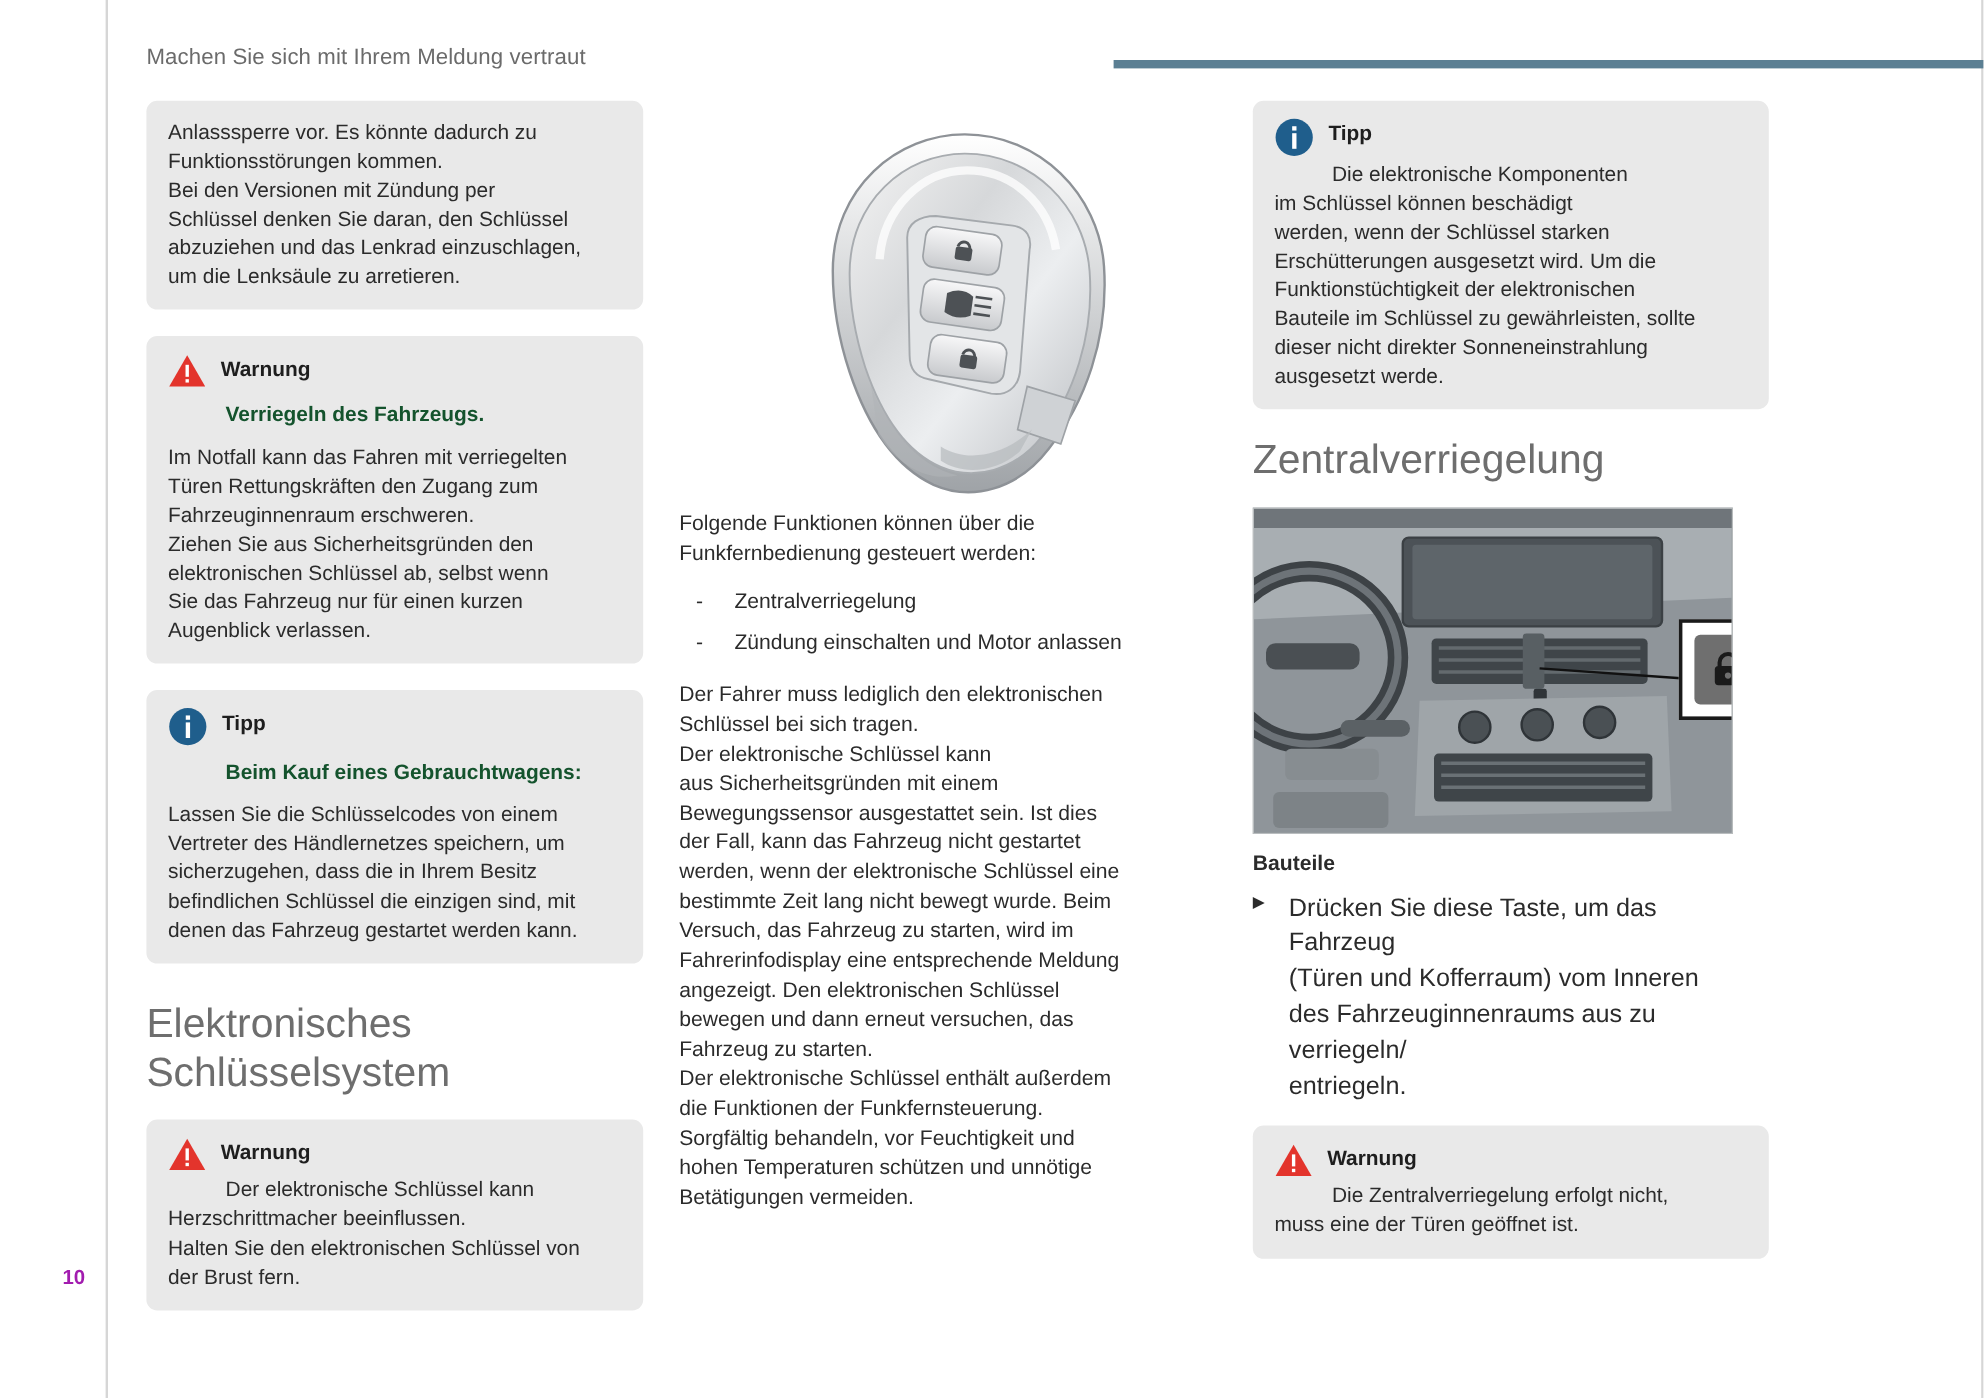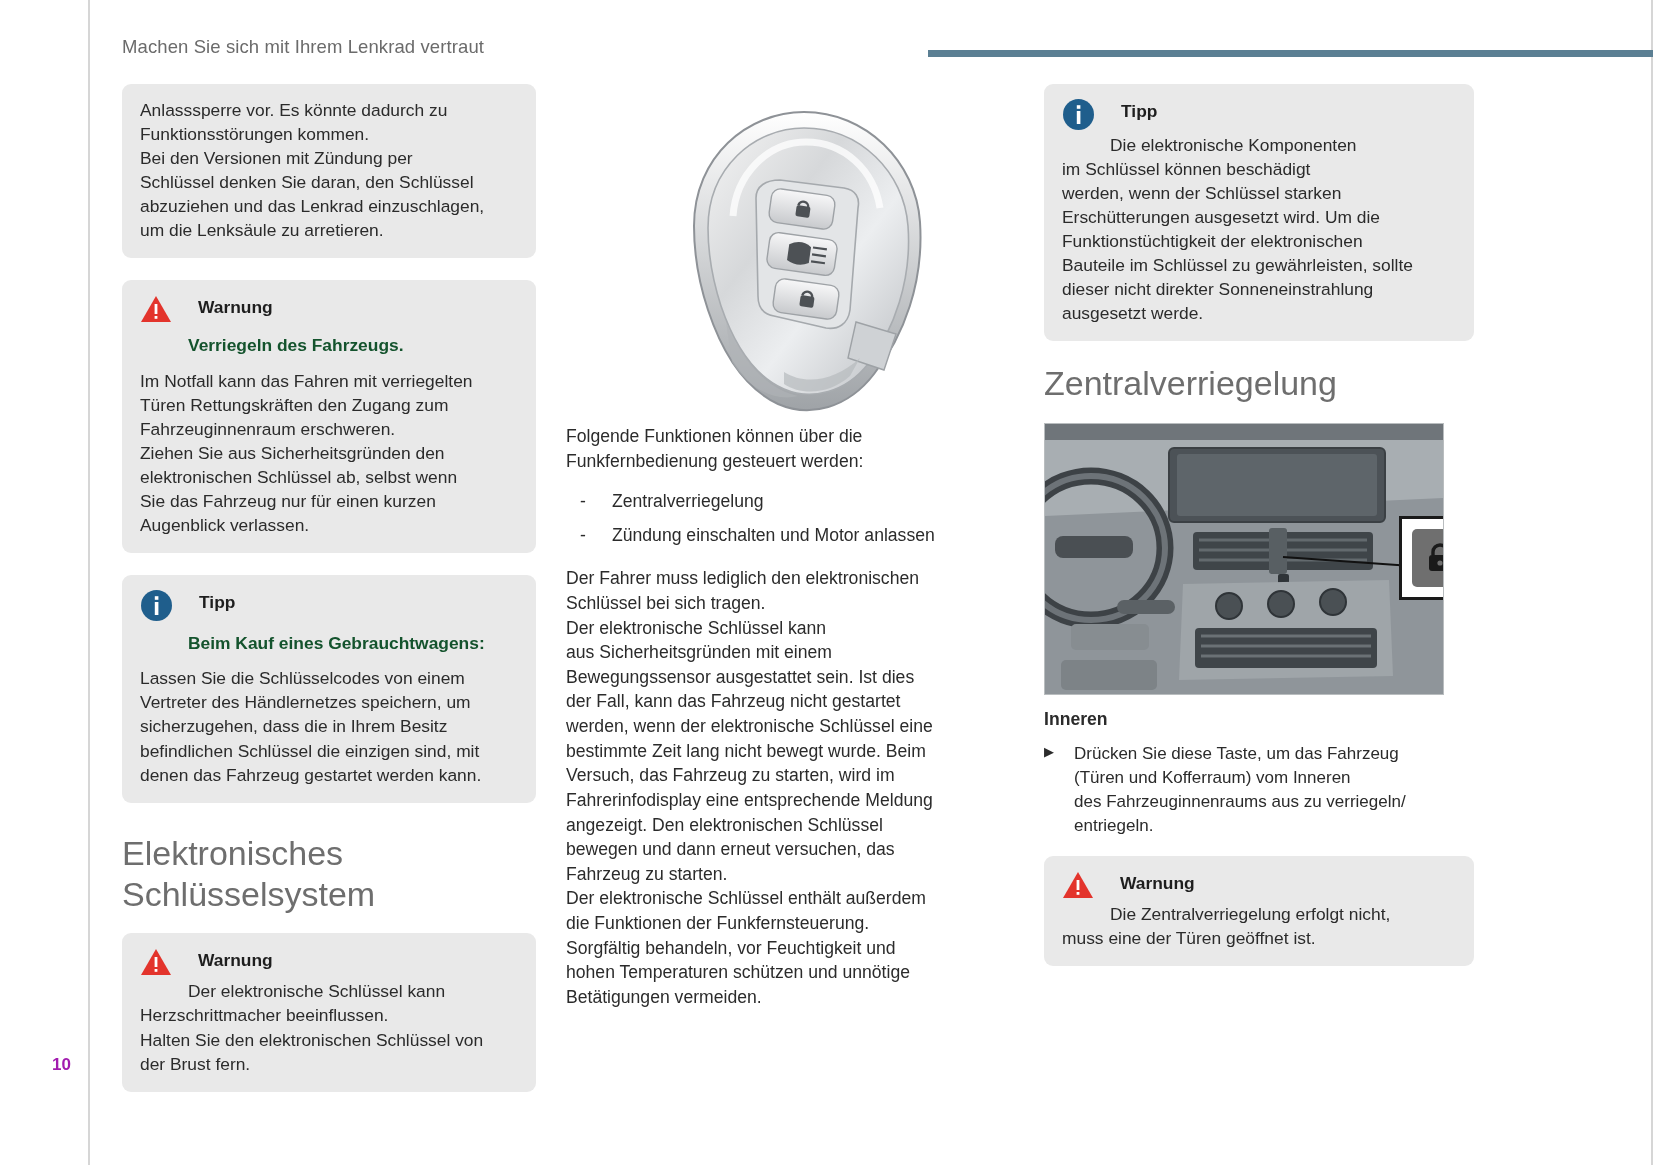--- a/index.html
+++ b/index.html
@@ -73,21 +73,21 @@
   .box {
     background: #e9e9e9;
     border-radius: 9px;
     padding: 14px 20px 16px 18px;
     margin-bottom: 22px;
     position: relative;
   }
   .box-title-row {
     display: flex;
     align-items: flex-start;
-    gap: 26px;
+    gap: 12px;
     margin-bottom: 2px;
   }
   .box-title {
     font-size: 17.4px;
     font-weight: bold;
     color: #1e1e1e;
     line-height: 1.3;
     padding-top: 2px;
   }
   .box-subtitle {
@@ -146,21 +146,21 @@
     padding-left: 46px;
     position: relative;
   }
   .dash-list li::before {
     content: "-";
     position: absolute;
     left: 14px;
     top: 0;
   }
   .arrow-item {
-    font-size: 17px;
+    font-size: 21px;
     line-height: 1.42;
     padding-left: 30px;
     position: relative;
     white-space: pre-line;
     margin-bottom: 18px;
   }
   .arrow-item::before {
     content: "\25B6";
     position: absolute;
     left: 0;
@@ -227,21 +227,21 @@
   }
 </style>
 </head>
 <body>
 
 <div class="page">
 
   <div class="left-rule"></div>
   <div class="right-rule"></div>
 
-  <div class="header-title">Machen Sie sich mit Ihrem Lenkrad vertraut</div>
+  <div class="header-title">Machen Sie sich mit Ihrem Meldung vertraut</div>
   <div class="header-bar"></div>
   <div class="page-number">10</div>
 
   <div class="col col-1">
 
     <div class="box">
       <div class="box-body">Anlasssperre vor. Es könnte dadurch zu
 Funktionsstörungen kommen.
 Bei den Versionen mit Zündung per
 Schlüssel denken Sie daran, den Schlüssel
@@ -470,21 +470,21 @@
         <div class="lock-inner">
           <svg width="30" height="34" viewBox="0 0 30 34">
             <path d="M8 14 v-3 a7 7 0 0 1 14 0 v3" fill="none" stroke="#1a1a1a" stroke-width="3.4"></path>
             <rect x="4" y="14" width="22" height="16" rx="3" fill="#1a1a1a"></rect>
             <circle cx="15" cy="22" r="2.6" fill="#6f6f6f"></circle>
           </svg>
         </div>
       </div>
     </div>
 
-    <div class="sub-label">Inneren</div>
+    <div class="sub-label">Bauteile</div>
     <div class="arrow-item">Drücken Sie diese Taste, um das Fahrzeug
 (Türen und Kofferraum) vom Inneren
 des Fahrzeuginnenraums aus zu verriegeln/
 entriegeln.</div>
 
     <div class="box">
       <div class="box-title-row">
         <span class="icon-warning">
           <svg width="32" height="29" viewBox="0 0 32 29">
             <path d="M16 1 L31 27 L1 27 Z" fill="#e3342c"></path>

